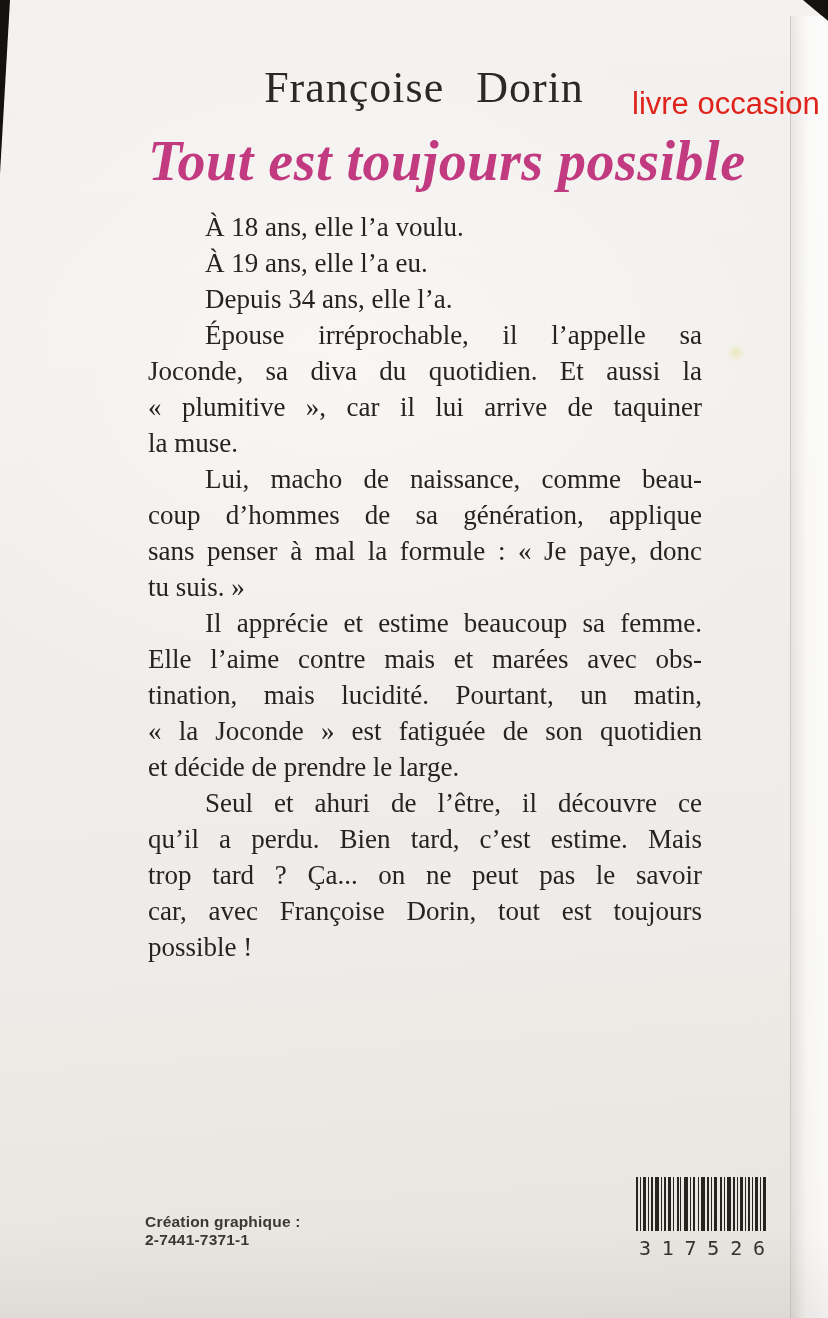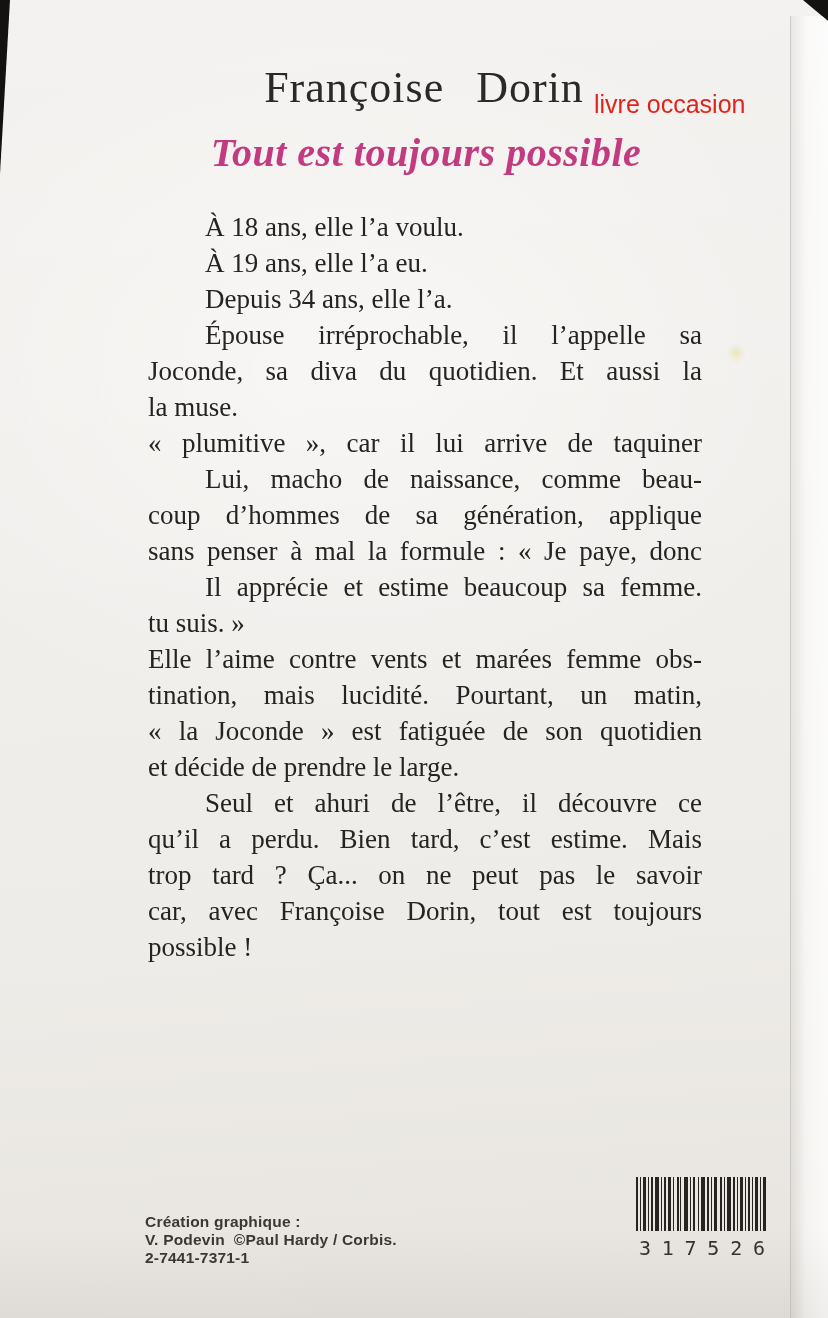--- a/index.html
+++ b/index.html
@@ -32,27 +32,27 @@
     background:radial-gradient(circle, rgba(228,221,140,0.55), rgba(228,221,140,0) 70%);
     filter:blur(1px);
   }
 
   .author {
     position:absolute; top:62px; left:138px; width:572px;
     text-align:center; font-size:44px; color:#2b2927;
     word-spacing:20px; letter-spacing:1px; white-space:nowrap;
   }
   .stamp {
-    position:absolute; top:91px; left:594px;
-    font-family:"Liberation Sans", sans-serif; font-size:25px; line-height:26px;
+    position:absolute; top:91px; left:632px;
+    font-family:"Liberation Sans", sans-serif; font-size:31px; line-height:26px;
     color:#e0241c; white-space:nowrap;
   }
   .book-title {
     position:absolute; top:129px; left:148px; width:556px;
-    text-align:center; font-size:40px; font-style:italic; font-weight:bold;
+    text-align:center; font-size:56px; font-style:italic; font-weight:bold;
     color:#c23a80; letter-spacing:0.5px; white-space:nowrap;
   }
 
   .blurb {
     position:absolute; top:209px; left:148px; width:554px;
     font-size:27px; color:#262422;
   }
   .line { height:36px; line-height:36px; }
   .just { text-align:justify; text-align-last:justify; }
   .indent { padding-left:57px; }
@@ -83,41 +83,40 @@
     <div class="author">Françoise Dorin</div>
     <div class="stamp">livre occasion</div>
     <div class="book-title">Tout est toujours possible</div>
 
     <div class="blurb">
       <div class="line indent">À 18 ans, elle l’a voulu.</div>
       <div class="line indent">À 19 ans, elle l’a eu.</div>
       <div class="line indent">Depuis 34 ans, elle l’a.</div>
       <div class="line indent just">Épouse irréprochable, il l’appelle sa</div>
       <div class="line just">Joconde, sa diva du quotidien. Et aussi la</div>
+      <div class="line just">«&nbsp;plumitive&nbsp;», car il lui arrive de taquiner</div>
       <div class="line">la muse.</div>
-      <div class="line just">«&nbsp;plumitive&nbsp;», car il lui arrive de taquiner</div>
       <div class="line indent just">Lui, macho de naissance, comme beau-</div>
       <div class="line just">coup d’hommes de sa génération, applique</div>
       <div class="line just">sans penser à mal la formule&nbsp;: «&nbsp;Je paye, donc</div>
+      <div class="line">tu suis.&nbsp;»</div>
       <div class="line indent just">Il apprécie et estime beaucoup sa femme.</div>
-      <div class="line">tu suis.&nbsp;»</div>
-      <div class="line just">Elle l’aime contre vents et marées femme obs-</div>
+      <div class="line just">Elle l’aime contre mais et marées avec obs-</div>
       <div class="line just">tination, mais lucidité. Pourtant, un matin,</div>
       <div class="line just">«&nbsp;la Joconde&nbsp;» est fatiguée de son quotidien</div>
       <div class="line">et décide de prendre le large.</div>
       <div class="line indent just">Seul et ahuri de l’être, il découvre ce</div>
       <div class="line just">qu’il a perdu. Bien tard, c’est estime. Mais</div>
       <div class="line just">trop tard&nbsp;? Ça... on ne peut pas le savoir</div>
       <div class="line just">car, avec Françoise Dorin, tout est toujours</div>
       <div class="line">possible&nbsp;!</div>
     </div>
 
     <div class="credits">
       <div>Création graphique&nbsp;:</div>
-      <div>V. Podevin &nbsp;©Paul Hardy / Corbis.</div>
       <div>2-7441-7371-1</div>
     </div>
 
     <div class="barcode">
       <svg width="132" height="54" viewBox="0 0 132 54" aria-hidden="true">
         <rect x="0" y="0" width="2" height="54"></rect>
           <rect x="4" y="0" width="1" height="54"></rect>
         <rect x="7" y="0" width="3" height="54"></rect>
           <rect x="12" y="0" width="1" height="54"></rect>
         <rect x="15" y="0" width="2" height="54"></rect>

